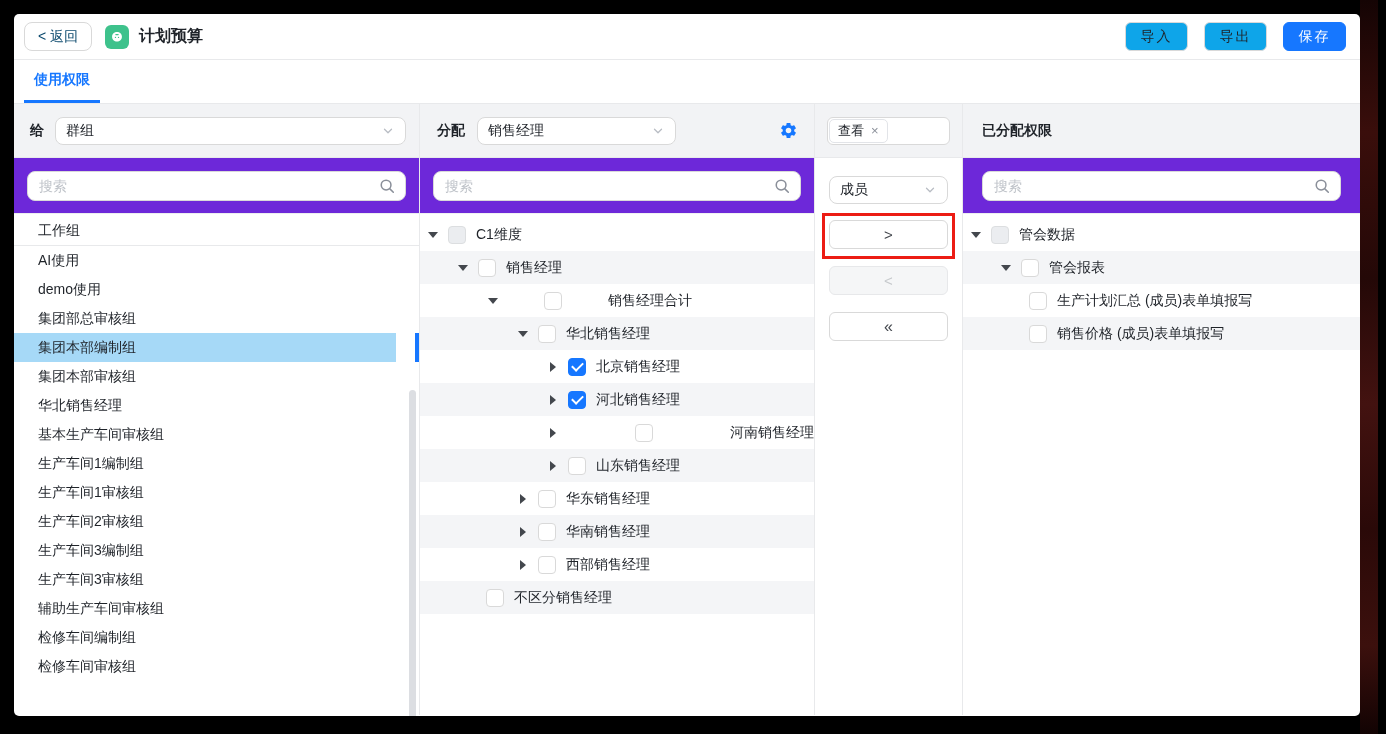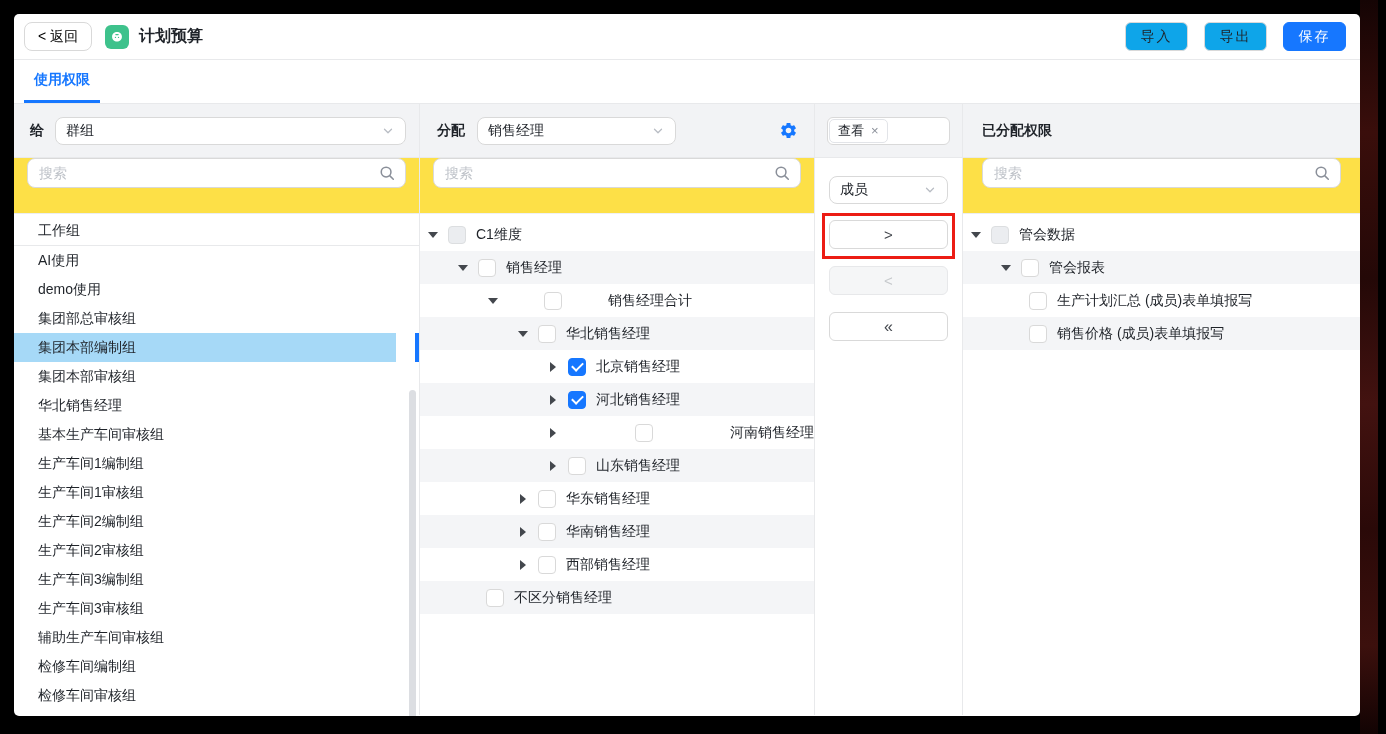--- a/index.html
+++ b/index.html
@@ -8,21 +8,21 @@
   .stage { position:relative; width:1386px; height:734px; background:#000; }
   .wallpaper { position:absolute; top:0; right:8px; width:18px; height:100%;
     background:linear-gradient(180deg,#150404 0%,#3a0e0b 18%,#240807 38%,#431210 55%,#2a0908 72%,#3c100d 88%,#120303 100%); }
   .window { position:absolute; left:14px; top:14px; width:1346px; height:702px;
     background:#fff; border-radius:5px; overflow:hidden; }
 
   
   .app-header { height:46px; display:flex; align-items:center; padding:0 14px 0 10px;
     border-bottom:1px solid #e8e9eb; }
   .back-btn { height:29px; padding:0 13px; border:1px solid #d9d9d9; border-radius:8px;
-    background:#fff; color:#000000; font-size:14px; display:flex; align-items:center; cursor:pointer; }
+    background:#fff; color:#0c4a6e; font-size:14px; display:flex; align-items:center; cursor:pointer; }
   .app-icon { width:24px; height:24px; border-radius:6px; background:#3ec28c; margin-left:13px;
     display:flex; align-items:center; justify-content:center; }
   .app-title { margin-left:10px; font-size:16px; font-weight:700; color:#1f2329; }
   .header-right { margin-left:auto; display:flex; align-items:center; }
   .hbtn { height:29px; width:63px; margin-left:16px; border-radius:6px; font-size:14px;
     display:flex; align-items:center; justify-content:center; letter-spacing:2px; cursor:pointer; }
   .hbtn.ghost { background:#0ea5e9; border:1px solid #d9d9d9; color:#1f2329; }
   .hbtn.primary { background:#1677ff; border:1px solid #1677ff; color:#fff; }
 
   
@@ -39,22 +39,22 @@
   .col4 { flex:1; }
 
   .strip { height:54px; background:#f2f3f5; border-bottom:1px solid #e8e9eb;
     display:flex; align-items:center; }
   .strip-label { font-size:14px; font-weight:600; color:#1f2329; }
 
   .selectbox { height:28px; background:#fff; border:1px solid #d9d9d9; border-radius:8px;
     display:flex; align-items:center; padding:0 10px; font-size:14px; color:#1f2329; cursor:pointer; }
   .selectbox .chev { margin-left:auto; display:flex; }
 
-  .search-row { height:56px; display:flex; align-items:flex-start; padding:0 13px;
-    border-bottom:1px solid #eceef0; background:#fde047; }
+  .search-row { height:56px; display:flex; align-items:center; padding:0 13px;
+    border-bottom:1px solid #eceef0; background:#6d28d9; }
   .search-wrap { position:relative; flex:1; }
   .search-wrap input { width:100%; height:30px; border:1px solid #d9d9d9; border-radius:8px;
     padding:0 34px 0 11px; font-size:14px; color:#1f2329; outline:none;
     font-family:"Liberation Sans","DejaVu Sans",sans-serif; }
   .search-wrap input::placeholder { color:#bfc3c9; }
   .search-icon { position:absolute; right:10px; top:6px; }
 
   
   .list-header { height:32px; line-height:32px; padding-left:24px; font-size:14px;
     color:#1f2329; border-bottom:1px solid #e8e9eb; }
@@ -162,21 +162,20 @@
         <div class="group-list" id="group-list">
             <div class="group-item">AI使用</div>
             <div class="group-item">demo使用</div>
             <div class="group-item">集团部总审核组</div>
             <div class="group-item selected">集团本部编制组</div>
             <div class="group-item">集团本部审核组</div>
             <div class="group-item">华北销售经理</div>
             <div class="group-item">基本生产车间审核组</div>
             <div class="group-item">生产车间1编制组</div>
             <div class="group-item">生产车间1审核组</div>
-            <div class="group-item">生产车间2编制组</div>
             <div class="group-item">生产车间2审核组</div>
             <div class="group-item">生产车间3编制组</div>
             <div class="group-item">生产车间3审核组</div>
             <div class="group-item">辅助生产车间审核组</div>
             <div class="group-item">检修车间编制组</div>
             <div class="group-item">检修车间审核组</div>
           </div>
         <div class="vscroll" style="top:286px;"></div>
       </div>
 

